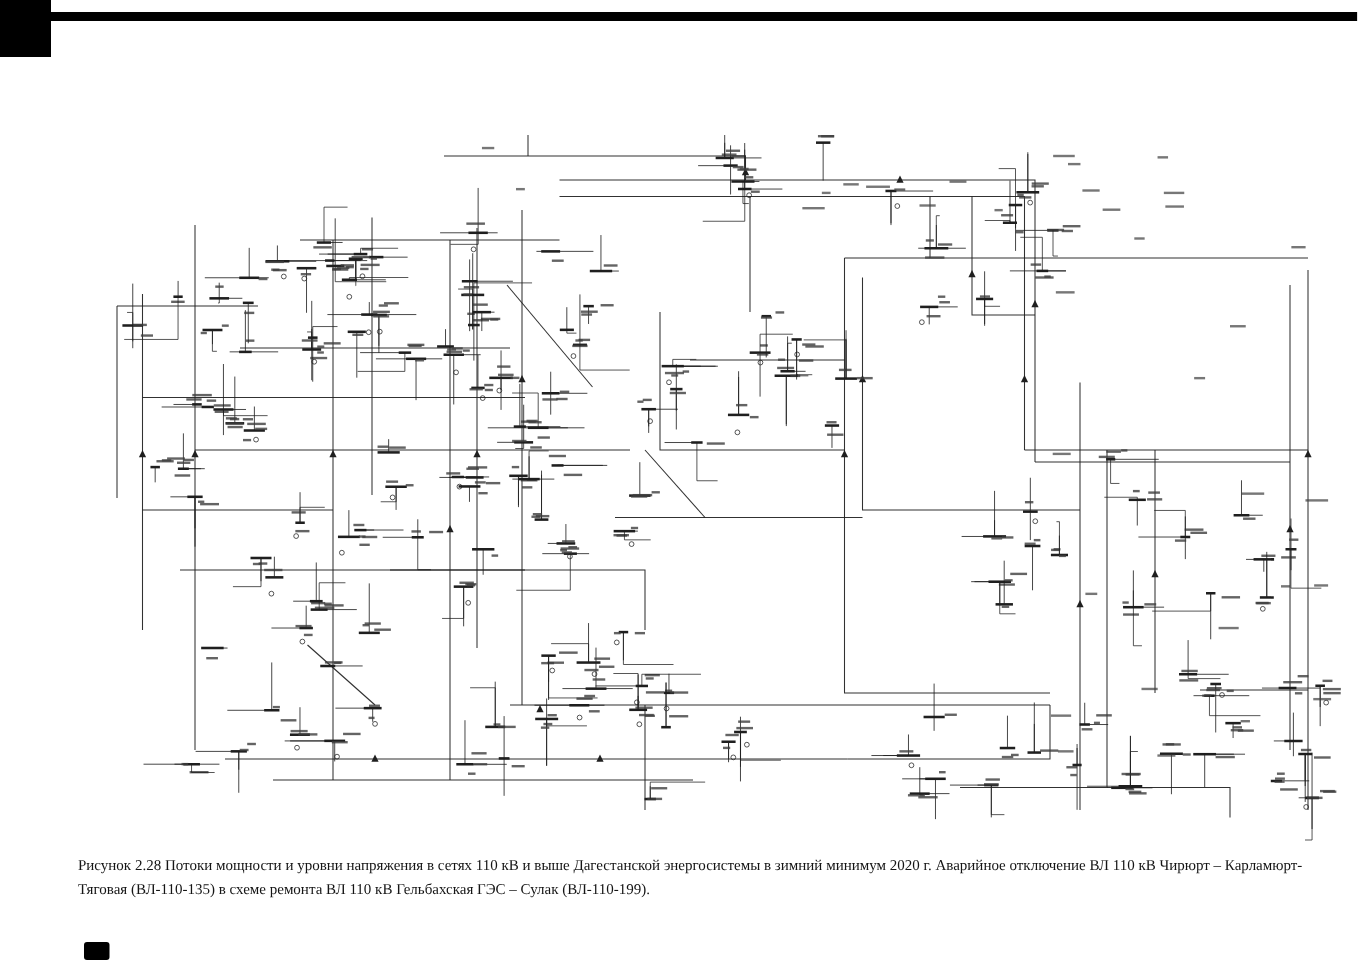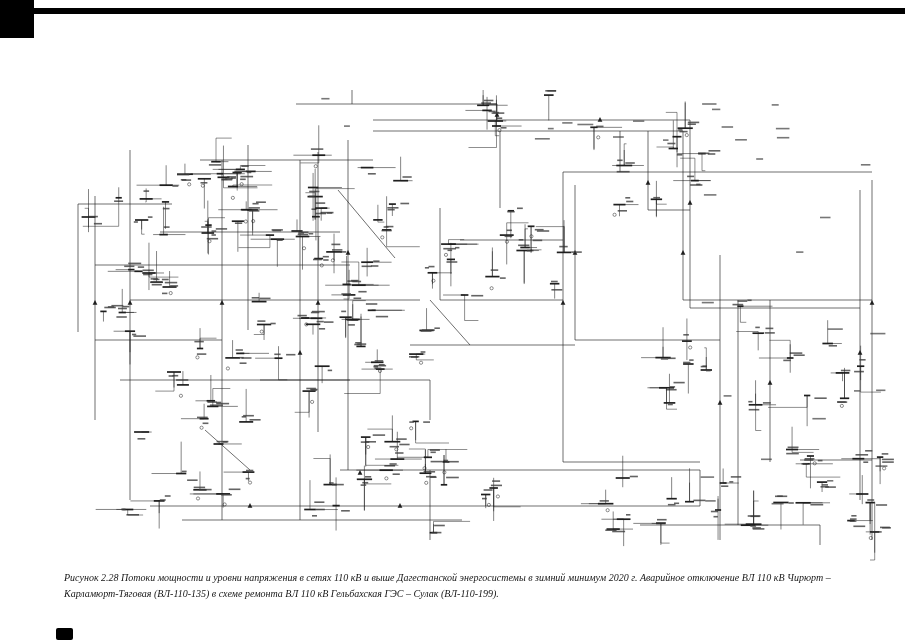--- a/index.html
+++ b/index.html
@@ -19,22 +19,21 @@
     background:#000;
   }
   .scan-bottom-mark{
     position:absolute;left:56px;top:628px;width:17px;height:12px;
     background:#000;border-radius:2px;
   }
   .diagram-wrap{
     position:absolute;left:0;top:0;width:905px;height:640px;
   }
   .caption{
-    position:absolute;left:64px;top:570px;width:818px;
-    font-style:italic;
+    position:absolute;left:52px;top:570px;width:818px;
     font-size:10px;line-height:1.55;
     color:#151515;
   }
 </style>
 </head>
 <body>
 
 <div class="page">
 
   <div class="scan-corner-block"></div>

